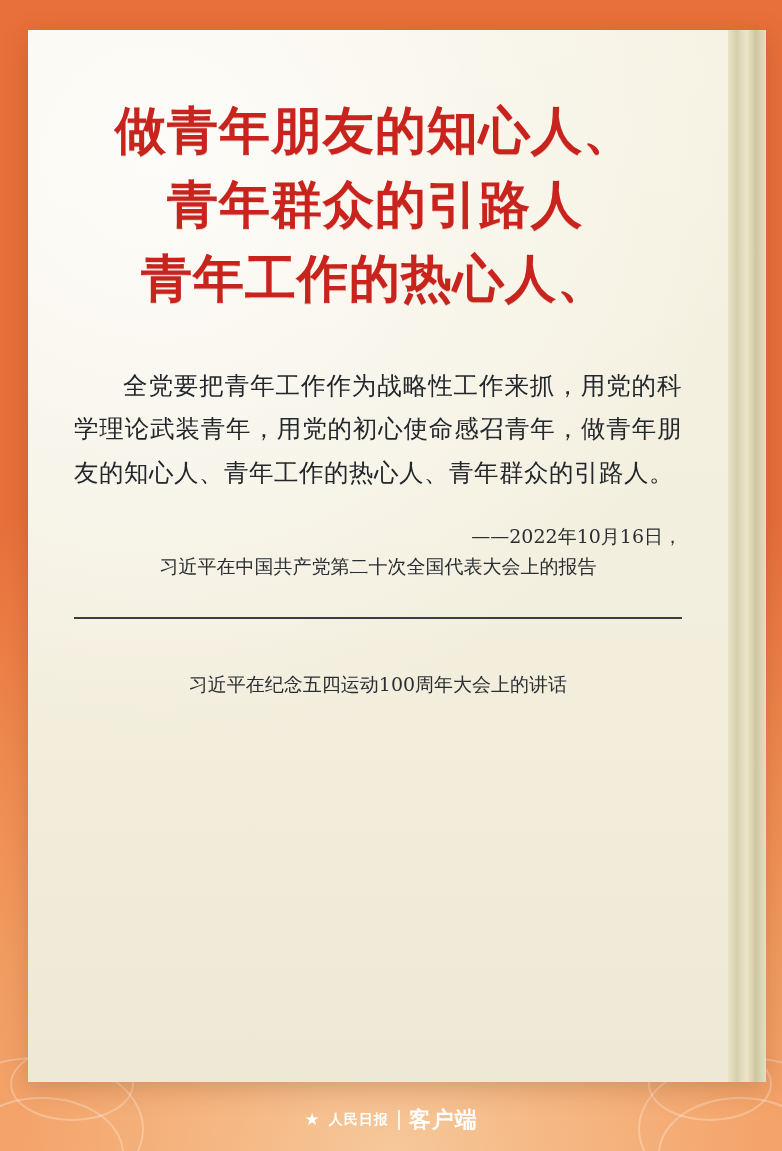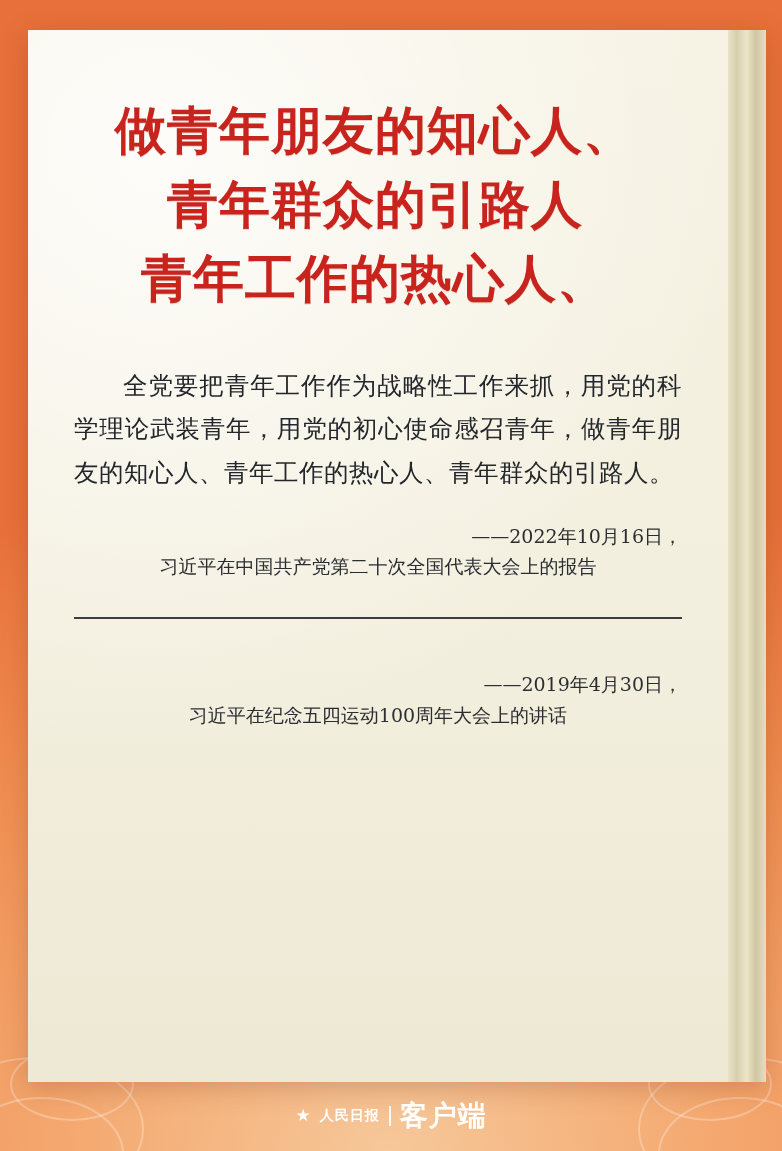--- a/index.html
+++ b/index.html
@@ -159,21 +159,21 @@
   }
   .brand-sep {
     width: 2px;
     height: 20px;
     background: rgba(255,255,255,0.85);
     display: inline-block;
   }
   .brand-app {
     font-family: "DejaVu Serif", "Liberation Serif", serif;
     font-weight: 700;
-    font-size: 28px;
+    font-size: 22px;
     letter-spacing: 1px;
     color: #ffffff;
   }
 </style>
 </head>
 <body>
 
 <div id="page">
 
   <div class="cloud cl1"></div>
@@ -198,21 +198,20 @@
         <p class="quote-text">全党要把青年工作作为战略性工作来抓，用党的科学理论武装青年，用党的初心使命感召青年，做青年朋友的知心人、青年工作的热心人、青年群众的引路人。</p>
         <div class="attribution">
           <span class="line1">——2022年10月16日，</span>
           <span class="line2">习近平在中国共产党第二十次全国代表大会上的报告</span>
         </div>
         <div class="divider"></div>
       </div>
 
       <div class="quote-block second">
         <div class="attribution">
-          <span class="line1">——2019年4月30日，</span>
           <span class="line2">习近平在纪念五四运动100周年大会上的讲话</span>
         </div>
       </div>
 
     </div>
   </div>
 
   <div class="footer">
     <div class="brand">
       <span class="brand-logo">

